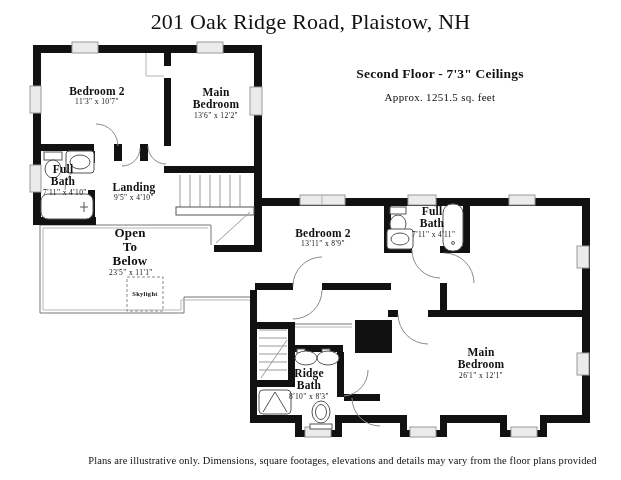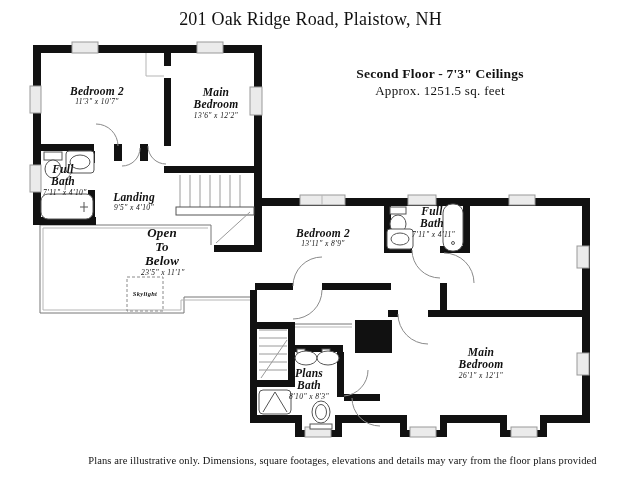--- a/index.html
+++ b/index.html
@@ -3,35 +3,35 @@
 <meta charset="utf-8">
 <style>
   :root{
     --wall:#111111; --winf:#ebebeb; --wins:#999999;
     --fxs:#555555; --thin:#777777; --txt:#111111;
   }
   html,body{margin:0;padding:0;background:#fff;}
   .page{position:relative;width:621px;height:480px;background:#fff;overflow:hidden;
         font-family:"Liberation Serif","DejaVu Serif",serif;color:var(--txt);}
   .title{position:absolute;top:9px;left:0;width:621px;text-align:center;
-         font-size:18px;letter-spacing:.2px;}
+         font-size:22px;letter-spacing:.2px;}
   .floor-head{position:absolute;top:66px;left:305px;width:270px;text-align:center;}
   .floor-head .h{font-size:13.5px;font-weight:bold;letter-spacing:.2px;}
-  .floor-head .a{font-size:13px;margin-top:1px;letter-spacing:.3px;}
+  .floor-head .a{font-size:11px;margin-top:9px;letter-spacing:.3px;}
   svg.plan{position:absolute;left:0;top:0;}
   .w{fill:var(--wall);}
   .win{fill:var(--winf);stroke:var(--wins);stroke-width:1;}
   .fx{fill:#ffffff;stroke:var(--fxs);stroke-width:1;}
   .fxn{fill:none;stroke:var(--fxs);stroke-width:1;}
   .arc{fill:none;stroke:#8a8a8a;stroke-width:1;}
   .thin{fill:none;stroke:var(--thin);stroke-width:1;}
   .thin2{fill:none;stroke:#b5b5b5;stroke-width:1;}
   .tread{stroke:#9a9a9a;stroke-width:1;}
   .dash{fill:none;stroke:#8a8a8a;stroke-width:1;stroke-dasharray:3 2;}
-  .room-label{position:absolute;transform:translate(-50%,-50%);text-align:center;line-height:1.08;font-style:italic;}
+  .room-label{position:absolute;transform:translate(-50%,-50%);text-align:center;line-height:1.08;}
   .room-name{font-weight:bold;font-size:11.5px;letter-spacing:.2px;}
   .room-name.big{font-size:13px;}
   .room-dims{font-size:7.5px;letter-spacing:.4px;white-space:nowrap;margin-top:1px;}
   .sky{font-weight:bold;font-size:6.5px;letter-spacing:.3px;}
   .disclaimer{position:absolute;top:455px;left:0;width:621px;text-align:center;
               font-size:10.5px;letter-spacing:.1px;padding-left:32px;}
 </style>
 </head>
 <body>
 
@@ -203,26 +203,26 @@
   <div class="room-label" style="left:216px;top:103px;width:74px;">
     <div class="room-name">Main Bedroom</div>
     <div class="room-dims">13'6" x 12'2"</div>
   </div>
 
   <div class="room-label" style="left:63px;top:180px;width:40px;">
     <div class="room-name">Full Bath</div>
     <div class="room-dims">7'11" x 4'10"</div>
   </div>
 
-  <div class="room-label" style="left:134px;top:202px;">
+  <div class="room-label" style="left:134px;top:192px;">
     <div class="room-name" style="white-space:nowrap;">Landing</div>
     <div class="room-dims">9'5" x 4'10"</div>
   </div>
 
-  <div class="room-label" style="left:162px;top:252px;width:42px;">
+  <div class="room-label" style="left:130px;top:252px;width:42px;">
     <div class="room-name big">Open To Below</div>
     <div class="room-dims">23'5" x 11'1"</div>
   </div>
 
   <div class="room-label" style="left:145px;top:294px;">
     <div class="sky">Skylight</div>
   </div>
 
   <div class="room-label" style="left:323px;top:238px;">
     <div class="room-name" style="white-space:nowrap;">Bedroom 2</div>
@@ -234,19 +234,19 @@
     <div class="room-dims">7'11" x 4'11"</div>
   </div>
 
 
   <div class="room-label" style="left:481px;top:363px;width:74px;">
     <div class="room-name">Main Bedroom</div>
     <div class="room-dims">26'1" x 12'1"</div>
   </div>
 
   <div class="room-label" style="left:309px;top:384px;width:44px;">
-    <div class="room-name">Plans Bath</div>
+    <div class="room-name">Ridge Bath</div>
     <div class="room-dims">8'10" x 8'3"</div>
   </div>
 
   <div class="disclaimer">Plans are illustrative only. Dimensions, square footages, elevations and details may vary from the floor plans provided</div>
 
 </div>
 
 </body></html>

